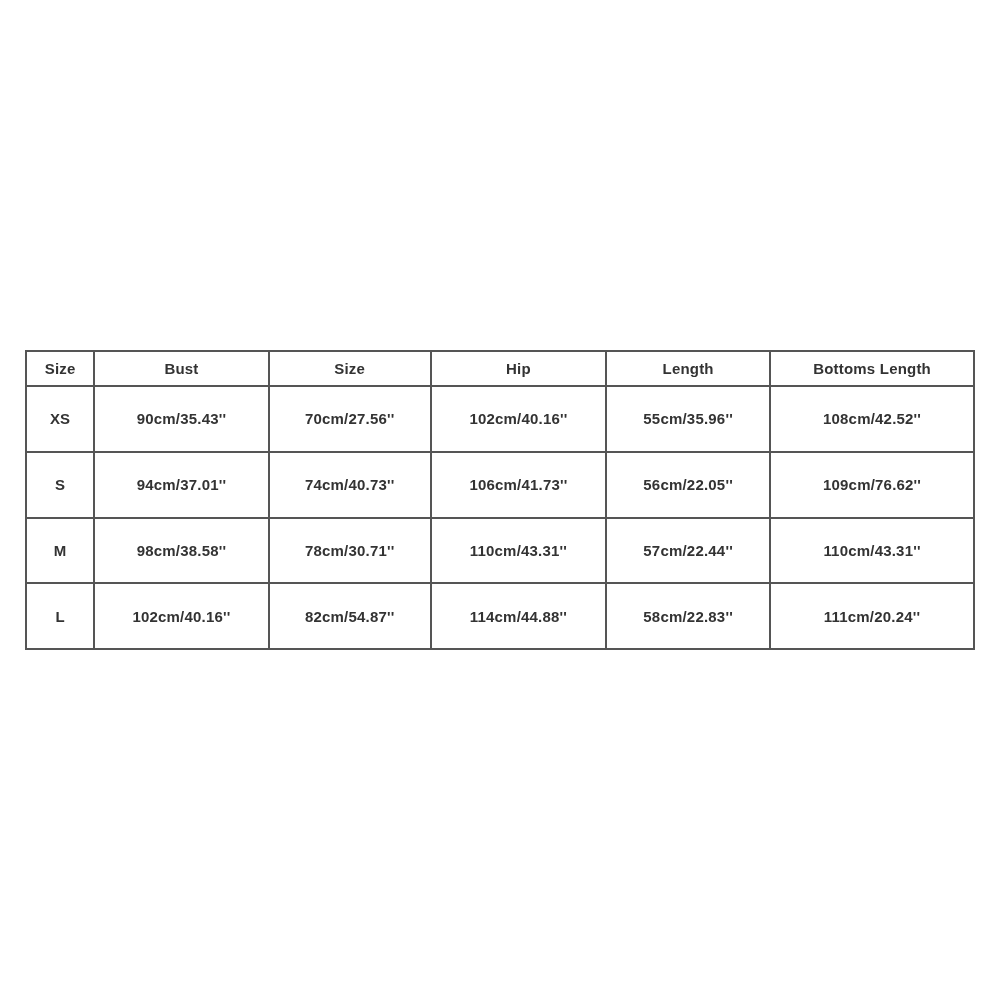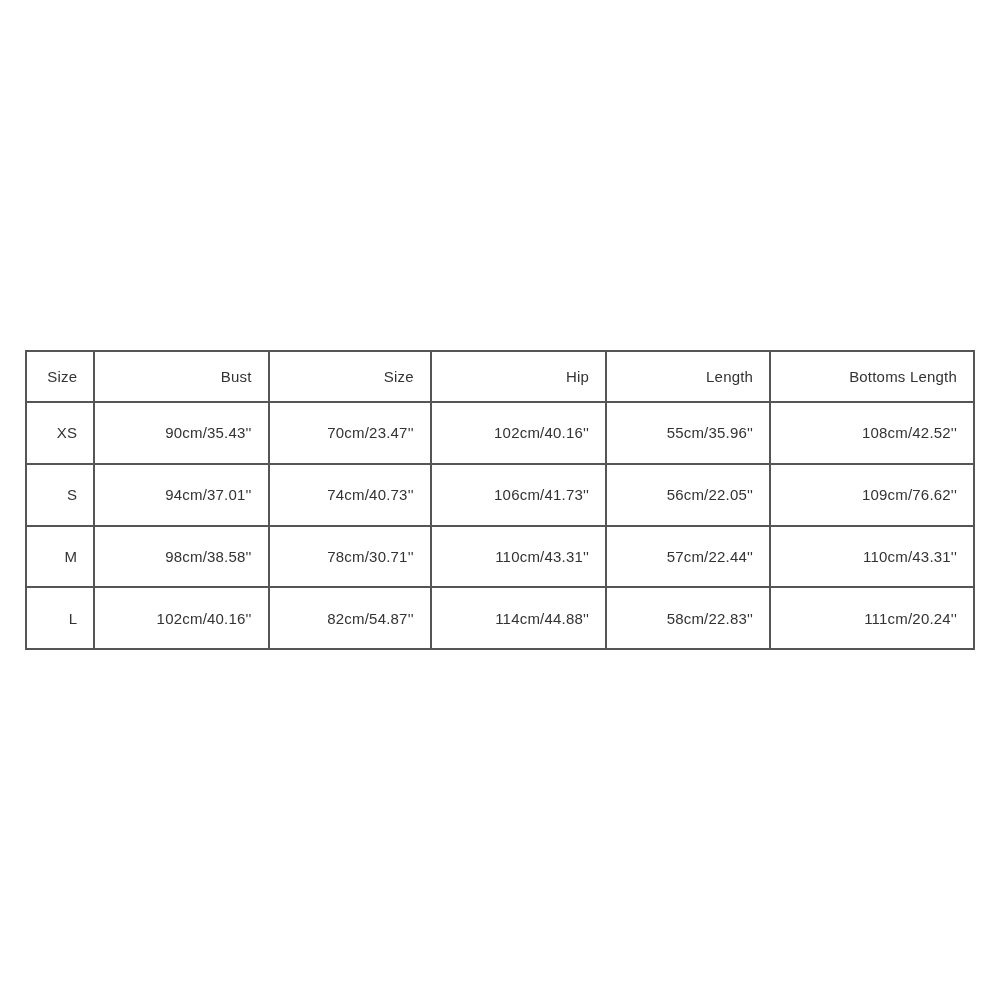--- a/index.html
+++ b/index.html
@@ -27,24 +27,24 @@
     border-collapse: collapse;
     table-layout: fixed;
     font-family: "Liberation Sans", sans-serif;
     font-size: 15px;
     font-weight: 700;
     color: #333333;
   }
   table.size-chart th,
   table.size-chart td {
     border: 2px solid #555555;
-    text-align: right;
+    text-align: center;
     vertical-align: middle;
-    padding: 16px;
-    font-weight: 400;
+    padding: 8px;
+    font-weight: 700;
     letter-spacing: 0.2px;
   }
   col.c-size    { width: 7.2%;  }
   col.c-bust    { width: 18.4%; }
   col.c-waist   { width: 17.1%; }
   col.c-hip     { width: 18.5%; }
   col.c-length  { width: 17.3%; }
   col.c-bottoms { width: 21.5%; }
 </style>
 </head>
@@ -68,21 +68,21 @@
             <th>Size</th>
             <th>Hip</th>
             <th>Length</th>
             <th>Bottoms Length</th>
           </tr>
       </thead>
       <tbody>
           <tr>
             <th>XS</th>
             <td>90cm/35.43''</td>
-            <td>70cm/23.47''</td>
+            <td>70cm/27.56''</td>
             <td>102cm/40.16''</td>
             <td>55cm/35.96''</td>
             <td>108cm/42.52''</td>
           </tr>
           <tr>
             <th>S</th>
             <td>94cm/37.01''</td>
             <td>74cm/40.73''</td>
             <td>106cm/41.73''</td>
             <td>56cm/22.05''</td>

